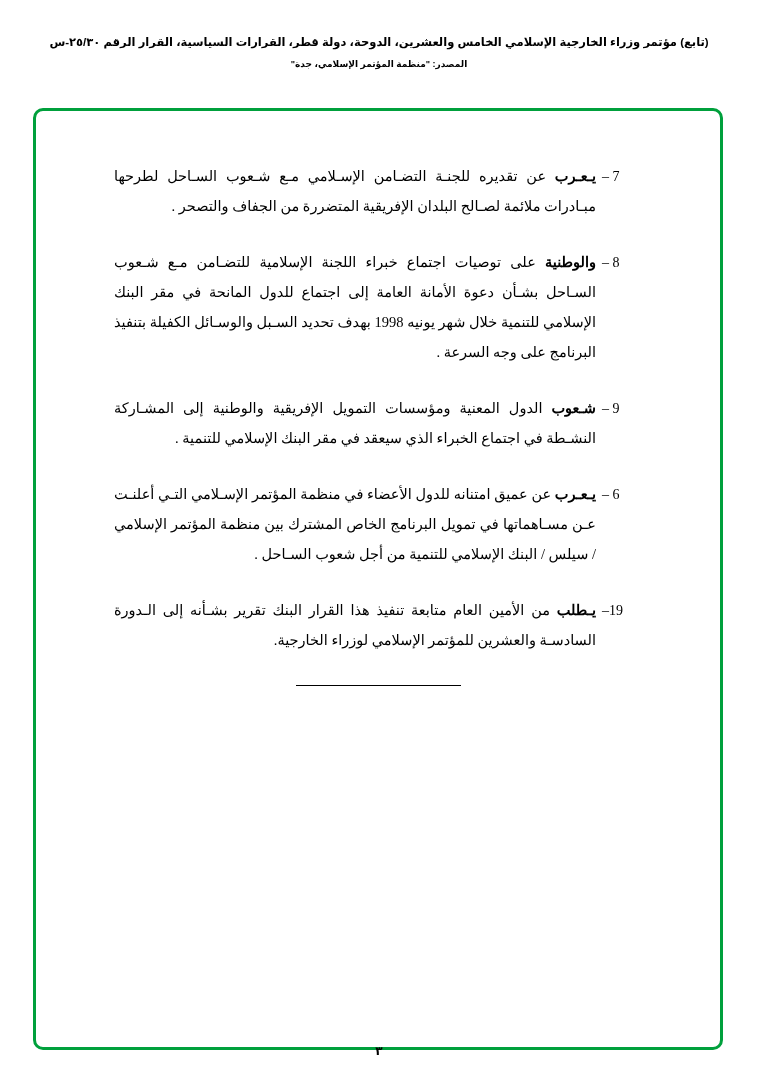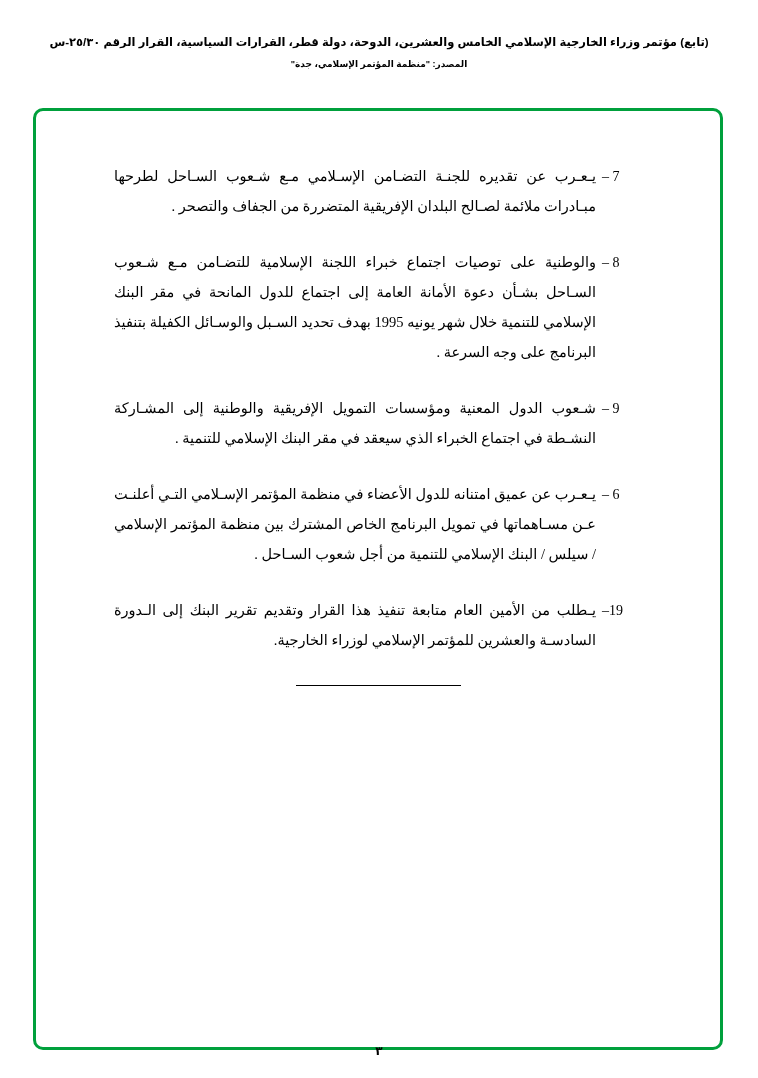--- a/index.html
+++ b/index.html
@@ -82,21 +82,21 @@
   }
   .clause-body {
     flex: 1 1 auto;
     font-size: 14.5px;
     line-height: 30px;
     text-align: justify;
     text-align-last: right;
     padding-right: 6px;
   }
   .lead {
-    font-weight: normal;
+    font-weight: bold;
     letter-spacing: 1px;
   }
 
   .rule {
     width: 165px;
     height: 0;
     border-top: 1.5px solid #000;
     margin: 30px auto 0 auto;
   }
 
@@ -126,42 +126,42 @@
     <div class="clause">
       <div class="clause-num">7 –</div>
       <div class="clause-body">
         <span class="lead">يـعـرب</span><span> عن تقديره للجنـة التضـامن الإسـلامي مـع شـعوب السـاحل لطرحها مبـادرات ملائمة لصـالح البلدان الإفريقية المتضررة من الجفاف والتصحر .</span>
       </div>
     </div>
 
     <div class="clause">
       <div class="clause-num">8 –</div>
       <div class="clause-body">
-        <span class="lead">والوطنية</span><span> على توصيات اجتماع خبراء اللجنة الإسلامية للتضـامن مـع شـعوب السـاحل بشـأن دعوة الأمانة العامة إلى اجتماع للدول المانحة في مقر البنك الإسلامي للتنمية خلال شهر يونيه 1995 بهدف تحديد السـبل والوسـائل الكفيلة بتنفيذ البرنامج على وجه السرعة .</span>
+        <span class="lead">والوطنية</span><span> على توصيات اجتماع خبراء اللجنة الإسلامية للتضـامن مـع شـعوب السـاحل بشـأن دعوة الأمانة العامة إلى اجتماع للدول المانحة في مقر البنك الإسلامي للتنمية خلال شهر يونيه 1998 بهدف تحديد السـبل والوسـائل الكفيلة بتنفيذ البرنامج على وجه السرعة .</span>
       </div>
     </div>
 
     <div class="clause">
       <div class="clause-num">9 –</div>
       <div class="clause-body">
         <span class="lead">شـعوب</span><span> الدول المعنية ومؤسسات التمويل الإفريقية والوطنية إلى المشـاركة النشـطة في اجتماع الخبراء الذي سيعقد في مقر البنك الإسلامي للتنمية .</span>
       </div>
     </div>
 
     <div class="clause">
       <div class="clause-num">6 –</div>
       <div class="clause-body">
         <span class="lead">يـعـرب</span><span> عن عميق امتنانه للدول الأعضاء في منظمة المؤتمر الإسـلامي التـي أعلنـت عـن مسـاهماتها في تمويل البرنامج الخاص المشترك بين منظمة المؤتمر الإسلامي / سيلس / البنك الإسلامي للتنمية من أجل شعوب السـاحل .</span>
       </div>
     </div>
 
     <div class="clause">
       <div class="clause-num">19–</div>
       <div class="clause-body">
-        <span class="lead">يـطلب</span><span> من الأمين العام متابعة تنفيذ هذا القرار وتقديم تقرير البنك إلى الـدورة السادسـة والعشرين للمؤتمر الإسلامي لوزراء الخارجية.</span>
+        <span class="lead">يـطلب</span><span> من الأمين العام متابعة تنفيذ هذا القرار البنك تقرير بشـأنه إلى الـدورة السادسـة والعشرين للمؤتمر الإسلامي لوزراء الخارجية.</span>
       </div>
     </div>
 
     <div class="rule"></div>
   </div>
 </div>
 
 <div class="page-number">٣</div>
 
 </body></html>

